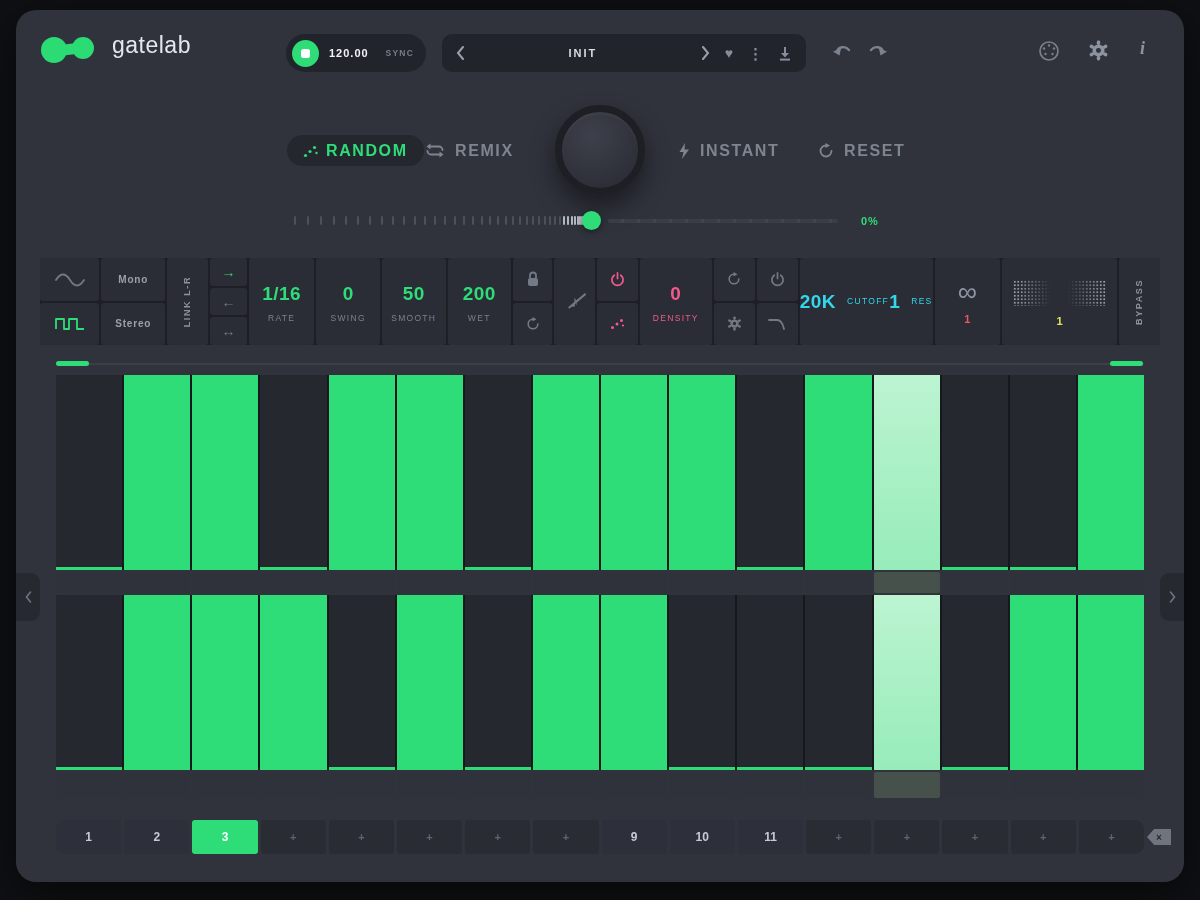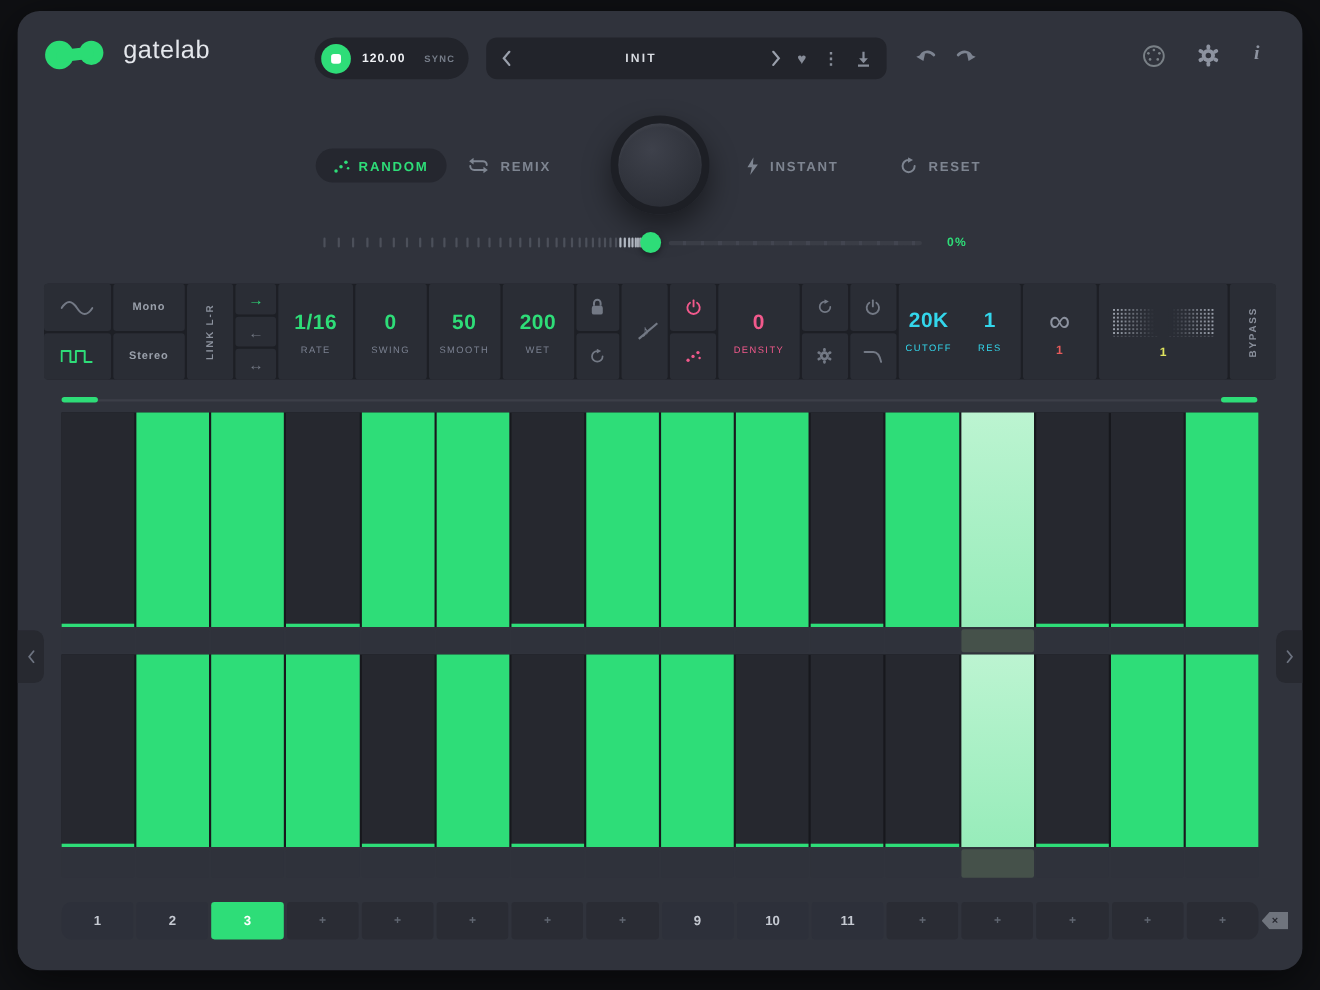--- a/index.html
+++ b/index.html
@@ -29,21 +29,21 @@
   .heart{font-size:14px}
   .kebab{font-size:15px;font-weight:700}
   .undo{left:816px;top:31px}.redo{left:852px;top:31px}
   .icon-midi{left:1022px;top:30px}.icon-gear{left:1072px;top:30px}
   .icon-info{left:1124px;top:28px;font-family:"Liberation Serif",serif;font-style:italic;font-weight:700;
              font-size:18px;color:#8d93a0;cursor:pointer}
 
   
   .btn-random{left:271px;top:125px;height:31px;border-radius:16px;background:#25272f;
               display:flex;align-items:center;gap:8px;padding:0 16px;cursor:pointer}
-  .mlabel{font-size:12px;font-weight:700;letter-spacing:1.6px}
+  .mlabel{font-size:16px;font-weight:700;letter-spacing:1.6px}
   .btn-random .mlabel{color:var(--green)}
   .macro{display:flex;align-items:center;gap:10px;height:31px;cursor:pointer}
   .macro .mlabel{color:#7e8591}
   .m-remix{left:409px;top:125px}.m-instant{left:662px;top:125px}.m-reset{left:802px;top:125px}
   .knob{left:539px;top:95px;width:90px;height:90px;border-radius:50%;
         background:radial-gradient(circle at 40% 32%,#3e414b,#2c2f37 75%);
         border:7px solid #1d1f25;box-shadow:0 12px 26px rgba(0,0,0,.45), inset 0 2px 3px rgba(255,255,255,.05);cursor:pointer}
 
   
   .slider{left:278px;top:200px;width:580px;height:22px}
@@ -63,21 +63,21 @@
   .pval{font-size:19px;font-weight:800;letter-spacing:.5px;line-height:1}
   .plab{font-size:8.5px;font-weight:400;letter-spacing:1.3px;color:#7a8090;line-height:1}
   .green{color:var(--green)}.pink{color:var(--pink)}.cyan{color:var(--cyan)}
   .red{color:var(--red)}.yellow{color:var(--yellow)}
   .chan{font-size:10px;font-weight:700;letter-spacing:.8px;color:#9aa0ab}
   .vtext{writing-mode:vertical-rl;transform:rotate(180deg);font-size:9px;font-weight:700;
          letter-spacing:1.6px;color:#8b919d}
   .arrowg{font-size:14px;font-weight:700;color:var(--green);line-height:1}
   .arrow{font-size:14px;font-weight:700;color:#737985;line-height:1}
   .cutres{flex-direction:row;gap:0}
-  .cutres .sub{flex:1;display:flex;flex-direction:column;align-items:center;gap:11px}
+  .cutres .sub{flex:1;display:flex;flex-direction:row;align-items:center;gap:11px}
   .inf-cell,.noise-cell{flex-direction:column;gap:9px;padding-top:4px}
   .inf{font-size:27px;color:#8d93a0;line-height:.8}
   .cnt{font-size:11px;font-weight:800}
   .noiserow{display:flex;gap:9px}
   .noise{width:42px;height:26px;border-radius:2px;
          background-image:linear-gradient(90deg,rgba(42,45,53,0) 10%,#2a2d35 92%),
          radial-gradient(#989ea9 .8px,transparent 1.1px);background-size:100% 100%,3.5px 3.5px}
   .noise.rev{background-image:linear-gradient(270deg,rgba(42,45,53,0) 10%,#2a2d35 92%),
          radial-gradient(#989ea9 .8px,transparent 1.1px)}
   .noteoff{position:relative;font-size:16px;color:#737985}

